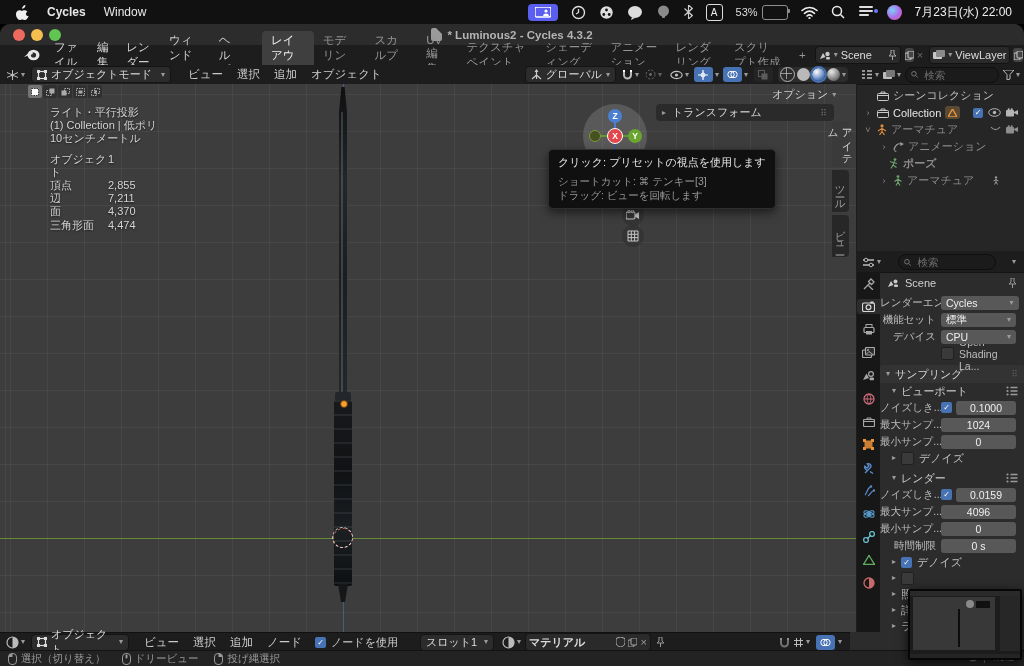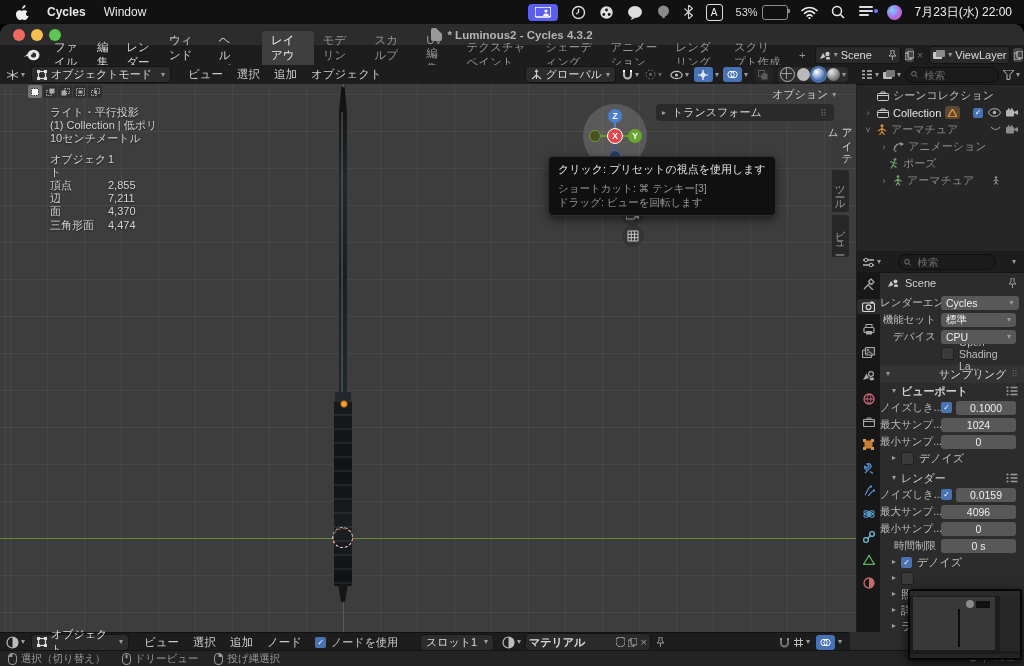--- a/index.html
+++ b/index.html
@@ -61,21 +61,21 @@
   .axis-z{left:343px;top:0;width:1px;height:548px;background:#4a6fae;opacity:.55;}
   .selrow{left:28px;top:1px;display:flex;gap:1px;}
   .selic{width:14px;height:13px;background:#303030;border-radius:2px;display:flex;align-items:center;justify-content:center;}
   .selic.on{background:#747474;}
   .stats{left:50px;top:22px;color:#d4d4d4;font-size:11px;line-height:13.2px;text-shadow:0 1px 2px rgba(0,0,0,.6);}
   .statrow{display:flex;}
   .statlab{width:58px;}
   .gizmo{left:583px;top:20px;width:64px;height:64px;border-radius:50%;background:rgba(190,190,190,.22);}
   .gz{position:absolute;border-radius:50%;display:flex;align-items:center;justify-content:center;
       font-size:8.5px;font-weight:bold;color:#fff;}
-  .tooltip{left:548px;top:72px;background:#101010;border:1px solid #2e2e2e;border-radius:5px;padding:5px 9px 6px;z-index:40;
+  .tooltip{left:548px;top:65px;background:#101010;border:1px solid #2e2e2e;border-radius:5px;padding:5px 9px 6px;z-index:40;
     box-shadow:0 4px 10px rgba(0,0,0,.5);}
   .tt1{color:#e8e8e8;font-size:11px;margin-bottom:4px;}
   .tt2{color:#999;font-size:10.5px;line-height:14px;}
   .vpbtn{width:22px;height:22px;border-radius:50%;background:rgba(45,45,45,.55);display:flex;align-items:center;justify-content:center;}
   .npanel{left:656px;top:20px;width:166px;height:17px;background:rgba(40,40,40,.92);border-radius:4px;display:flex;align-items:center;
     color:#d8d8d8;padding:0 6px;gap:6px;}
   .sidetab{position:absolute;left:832px;width:17px;background:#272727;color:#9d9d9d;font-size:10.5px;
     writing-mode:vertical-rl;display:flex;align-items:center;justify-content:center;border-radius:0 4px 4px 0;letter-spacing:1px;}
   .sidetab.active{background:#3a3a3a;color:#d8d8d8;}
   
@@ -596,21 +596,21 @@
     <div class="orow" style="padding-left:22px;">
       <span class="oexp">›</span>
       <svg width="11" height="10" viewBox="0 0 11 10">
           <path d="M1 8C2 3 5 1 8 2" fill="none" stroke="#9a9a9a" stroke-width="1.2"></path>
           <path d="M7 0l4 2-3.5 2z" fill="#9a9a9a"></path>
           <path d="M1 8l3 1-2 1z" fill="#9a9a9a"></path>
         </svg>
       <span class="dim">アニメーション</span>
     </div>
 
-    <div class="orow" style="padding-left:32px;">
+    <div class="orow" style="padding-left:32px;font-weight:bold;">
       <svg width="10" height="11" viewBox="0 0 10 11">
           <circle cx="6" cy="1.6" r="1.4" fill="#6fa06a"></circle>
           <path d="M5.5 3.2L4 7M4 4.5L1 3.5M4 4.5l4 1M4 7L2 10.5M4 7l3.5 2.5" stroke="#6fa06a" stroke-width="1.2" fill="none"></path>
         </svg>
       <span class="dim">ポーズ</span>
     </div>
 
     <div class="orow" style="padding-left:22px;">
       <span class="oexp">›</span>
       <svg width="10" height="11" viewBox="0 0 10 11">
@@ -781,27 +781,27 @@
           <span class="chev">▾</span>
         </span>
       </div>
       <div class="prow" style="padding-left:61px;gap:5px;">
         <span class="cb off"></span>
         <span style="color:#bdbdbd;font-size:10.5px;">Open Shading La...</span>
       </div>
 
       <div class="sect">
         <span class="chev">▾</span>
-        <span style="flex:1;text-align:right;">サンプリング</span>
+        <span style="flex:1;">サンプリング</span>
         <span style="color:#5f5f5f;font-size:9px;">⠿</span>
       </div>
 
       <div class="subsect">
         <span class="chev">▾</span>
-        <span style="flex:1;font-weight:bold;">ビューポート</span>
+        <span style="flex:1;">ビューポート</span>
         <svg width="12" height="10" viewBox="0 0 12 10">
             <circle cx="1.5" cy="1.5" r="1.1" fill="#9a9a9a"></circle>
             <circle cx="1.5" cy="5" r="1.1" fill="#9a9a9a"></circle>
             <circle cx="1.5" cy="8.5" r="1.1" fill="#9a9a9a"></circle>
             <path d="M4.5 1.5h7M4.5 5h7M4.5 8.5h7" stroke="#9a9a9a" stroke-width="1.3"></path>
           </svg>
       </div>
 
       <div class="prow">
         <span class="plab">ノイズしき...</span>

